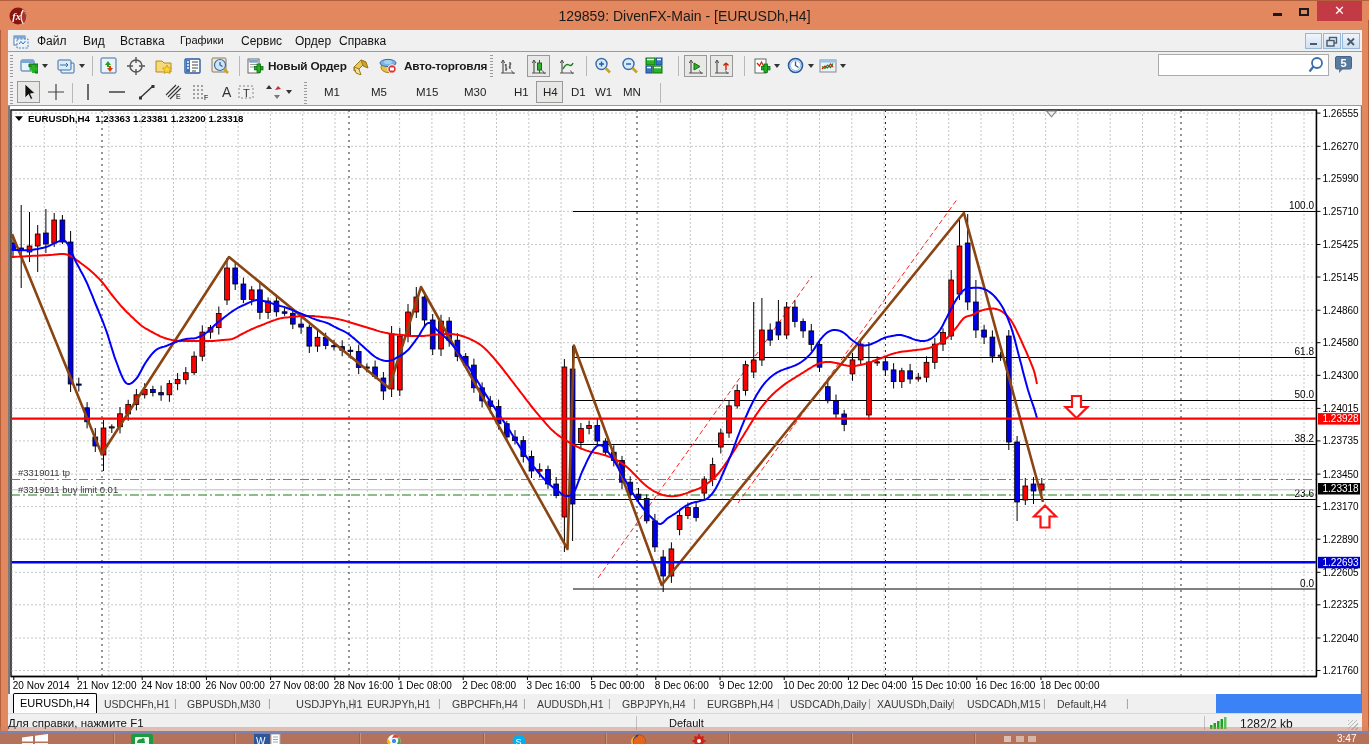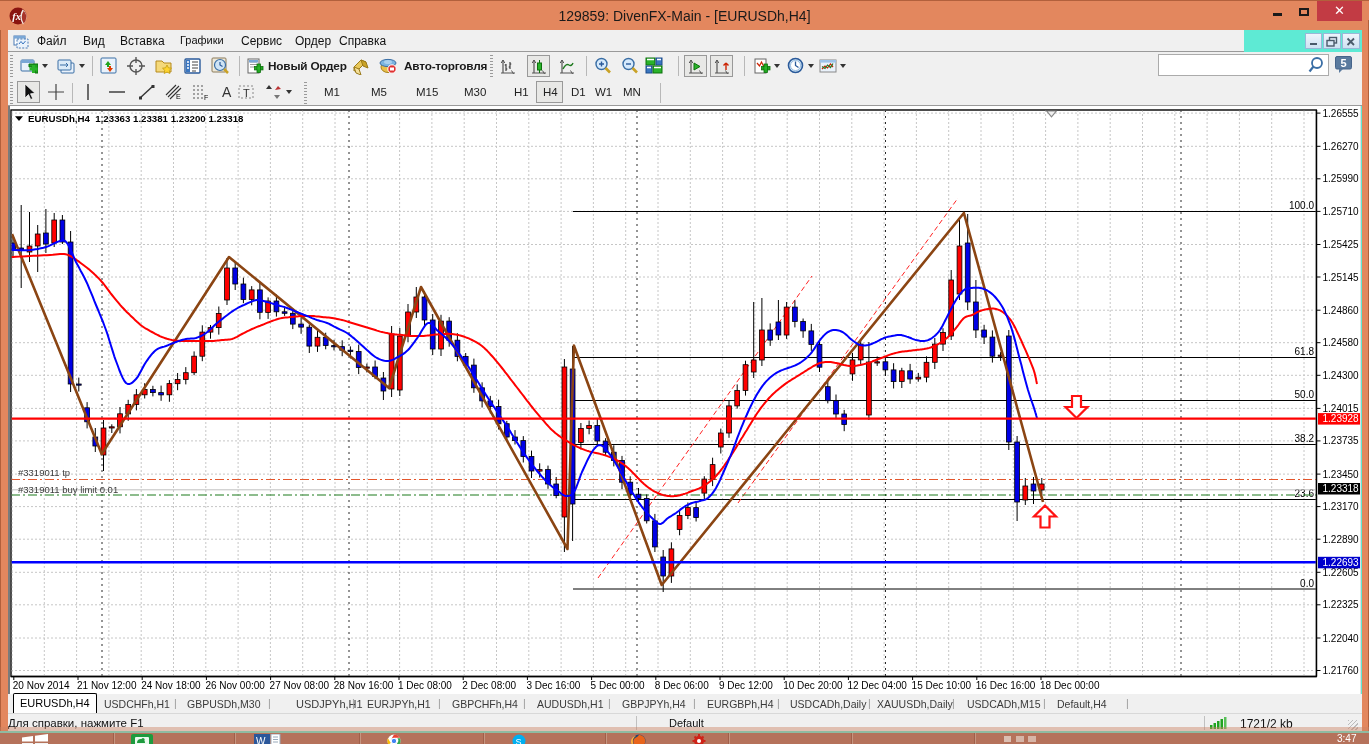--- a/index.html
+++ b/index.html
@@ -1,28 +1,28 @@
 <!DOCTYPE html>
 <html><head><meta charset="utf-8"><style>*{margin:0;padding:0;box-sizing:border-box}html,body{width:1369px;height:744px;overflow:hidden;font-family:"Liberation Sans",sans-serif;background:#f0f0f0}.abs{position:absolute}</style></head><body>
-<div class="abs" style="left:0;top:0;width:1369px;height:744px;background:#5eead4">
+<div class="abs" style="left:0;top:0;width:1369px;height:744px;background:#3b82f6">
     <div class="abs" style="left:0;top:0;width:1369px;height:30px;background:#e3875e;border-top:1px solid #b2603c">
       <svg width="19" height="20" viewBox="0 0 19 20" style="position:absolute;left:9px;top:5px;">
         <circle cx="9" cy="10" r="8.5" fill="#8a1410"></circle>
         <path d="M13.5 3.5 a9 9 0 0 1 4 8 a10 10 0 0 1 -3.5 7 a13 13 0 0 1 -.5 -15" fill="#f0eae4"></path>
         <path d="M14.5 5 a8 8 0 0 1 2.8 6.5 a9 9 0 0 1 -2.6 6 a12 12 0 0 1 -.2 -12.5" fill="#a8342a"></path>
         <text x="3.2" y="14" font-size="10.5" font-style="italic" font-weight="bold" font-family="Liberation Serif" fill="#fff">fx</text>
       </svg>
       <div class="abs" style="left:0;top:7px;width:1369px;text-align:center;font-size:14px;color:#1a1a1a">129859: DivenFX-Main - [EURUSDh,H4]</div>
       <div class="abs" style="left:1273px;top:12px;width:9px;height:3px;background:#1a1a1a"></div>
       <div class="abs" style="left:1299px;top:7px;width:10px;height:8px;border:2px solid #1a1a1a"></div>
       <div class="abs" style="left:1317px;top:0;width:45px;height:20px;background:#c23b44;color:#fff;font-size:13px;text-align:center;line-height:19px">✕</div>
     </div>
     <div class="abs" style="left:0;top:30px;width:8px;height:701px;background:#e3875e;border-left:1px solid #b2603c"></div>
     <div class="abs" style="left:1362px;top:20px;width:7px;height:711px;background:#e3875e;border-right:1px solid #b2603c"></div>
-    <div class="abs" style="left:8px;top:30px;width:1236px;height:22px;background:#f0f0f0;border-bottom:1px solid #9a9a9a">
+    <div class="abs" style="left:8px;top:30px;width:1354px;height:22px;background:#f0f0f0;border-bottom:1px solid #9a9a9a">
       <svg width="16" height="17" viewBox="0 0 16 17" style="position:absolute;left:5px;top:2px;">
         <rect x="1" y="4" width="11" height="9" fill="#fff" stroke="#4a7ab5"></rect>
         <rect x="1" y="4" width="11" height="2.6" fill="#7aa7d6"></rect>
         <rect x="4" y="7" width="11" height="9" fill="#eaf2fb" stroke="#4a7ab5" stroke-dasharray="2 1.4"></rect>
         <path d="M6 12 l2 -2.5 2 2.5 2.5 -3" stroke="#3a76c0" fill="none"></path>
       </svg>
       <div class="abs" style="left:29px;top:4px;font-size:12px;color:#111">Файл</div>
       <div class="abs" style="left:75px;top:4px;font-size:12px;color:#111">Вид</div>
       <div class="abs" style="left:112px;top:4px;font-size:12px;color:#111">Вставка</div>
       <div class="abs" style="left:172px;top:4px;font-size:11px;color:#111">Графики</div>
@@ -674,21 +674,21 @@
       <text x="783.2" y="689" font-size="10" fill="#000">10 Dec 20:00</text>
       <line x1="848.4" y1="676.5" x2="848.4" y2="680.0" stroke="#000" stroke-width="1"></line>
       <text x="847.4" y="689" font-size="10" fill="#000">12 Dec 04:00</text>
       <line x1="912.6" y1="676.5" x2="912.6" y2="680.0" stroke="#000" stroke-width="1"></line>
       <text x="911.6" y="689" font-size="10" fill="#000">15 Dec 10:00</text>
       <line x1="976.8" y1="676.5" x2="976.8" y2="680.0" stroke="#000" stroke-width="1"></line>
       <text x="975.8" y="689" font-size="10" fill="#000">16 Dec 16:00</text>
       <line x1="1041.0" y1="676.5" x2="1041.0" y2="680.0" stroke="#000" stroke-width="1"></line>
       <text x="1040.0" y="689" font-size="10" fill="#000">18 Dec 00:00</text>
     </svg>
-    <div class="abs" style="left:8px;top:694px;width:1354px;height:19px;background:#f0f0f0">
+    <div class="abs" style="left:8px;top:694px;width:1208px;height:19px;background:#f0f0f0">
       <div class="abs" style="left:4.8px;top:-1.4px;width:84px;height:20px;background:#fff;border:1px solid #000;border-bottom:none;border-radius:2px 2px 0 0;text-align:center;font-size:11px;line-height:19px;color:#000">EURUSDh,H4</div>
       <div class="abs" style="left:96px;top:3.5px;font-size:10.5px;color:#3a3a3a">USDCHFh,H1</div>
       <div class="abs" style="left:179px;top:3.5px;font-size:10.5px;color:#3a3a3a">GBPUSDh,M30</div>
       <div class="abs" style="left:288px;top:3.5px;font-size:11px;color:#3a3a3a">USDJPYh,H1</div>
       <div class="abs" style="left:359px;top:3.5px;font-size:10.5px;color:#3a3a3a">EURJPYh,H1</div>
       <div class="abs" style="left:444px;top:3.5px;font-size:10.5px;color:#3a3a3a">GBPCHFh,H4</div>
       <div class="abs" style="left:529px;top:3.5px;font-size:10.5px;color:#3a3a3a">AUDUSDh,H1</div>
       <div class="abs" style="left:614px;top:3.5px;font-size:10.5px;color:#3a3a3a">GBPJPYh,H4</div>
       <div class="abs" style="left:699px;top:3.5px;font-size:10.5px;color:#3a3a3a">EURGBPh,H4</div>
       <div class="abs" style="left:782px;top:3.5px;font-size:10.5px;color:#3a3a3a">USDCADh,Daily</div>
@@ -713,21 +713,21 @@
       <div class="abs" style="left:628px;top:2px;width:1px;height:14px;background:#c0c0c0"></div>
       <div class="abs" style="left:661px;top:3px;font-size:11px;color:#111">Default</div>
       <div class="abs" style="left:1196px;top:2px;width:1px;height:14px;background:#c0c0c0"></div>
       <svg width="17" height="12" viewBox="0 0 17 12" style="position:absolute;left:1202px;top:3px;">
         <rect x="0" y="8" width="2.5" height="4" fill="#1fa31f"></rect>
         <rect x="3.5" y="6" width="2.5" height="6" fill="#1fa31f"></rect>
         <rect x="7" y="4" width="2.5" height="8" fill="#1fa31f"></rect>
         <rect x="10.5" y="2" width="2.5" height="10" fill="#1fa31f"></rect>
         <rect x="14" y="0" width="2.5" height="12" fill="#58c058"></rect>
       </svg>
-      <div class="abs" style="left:1232px;top:3px;font-size:12px;color:#111">1721/2 kb</div>
+      <div class="abs" style="left:1232px;top:3px;font-size:12px;color:#111">1282/2 kb</div>
       <div class="abs" style="right:4px;top:6px;width:10px;height:10px;background-image:repeating-linear-gradient(135deg,#bbb 0 1px,transparent 1px 3px)"></div>
     </div>
     <div class="abs" style="left:0;top:727px;width:1369px;height:6px;background:rgba(205,130,100,.45)"></div>
     <div class="abs" style="left:0;top:733px;width:1369px;height:11px;background:#b5725b;overflow:hidden">
       <div class="abs" style="left:113px;top:0;width:2px;height:11px;background:#c69681;border-left:1px solid #a05f49"></div>
       <div class="abs" style="left:234px;top:0;width:2px;height:11px;background:#c69681;border-left:1px solid #a05f49"></div>
       <div class="abs" style="left:359px;top:0;width:2px;height:11px;background:#c69681;border-left:1px solid #a05f49"></div>
       <div class="abs" style="left:483px;top:0;width:2px;height:11px;background:#c69681;border-left:1px solid #a05f49"></div>
       <div class="abs" style="left:605px;top:0;width:2px;height:11px;background:#c69681;border-left:1px solid #a05f49"></div>
       <div class="abs" style="left:728px;top:0;width:2px;height:11px;background:#c69681;border-left:1px solid #a05f49"></div>

